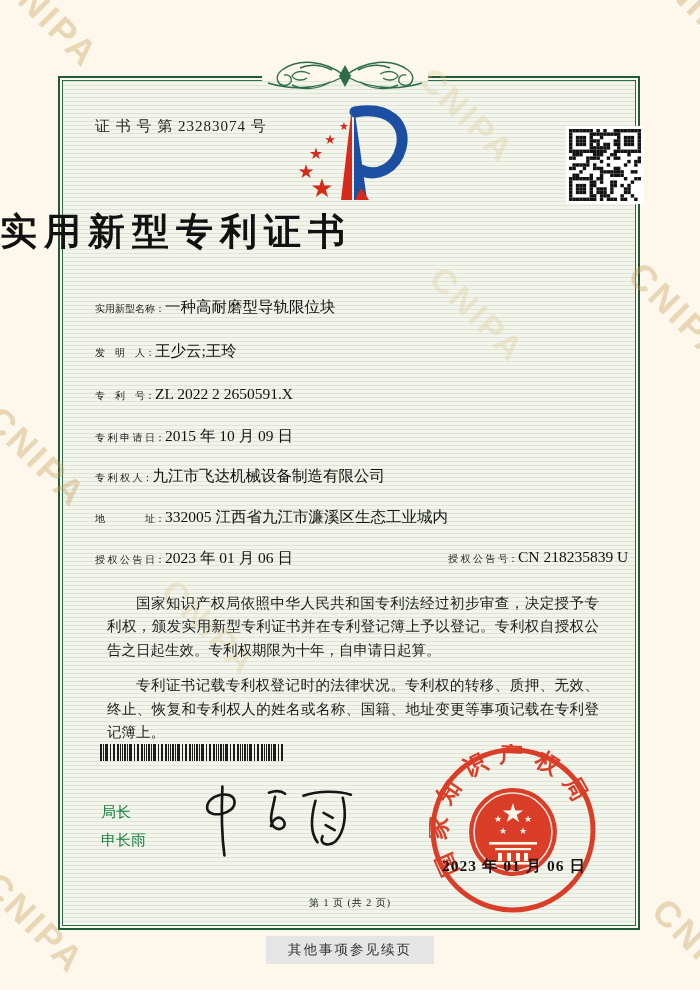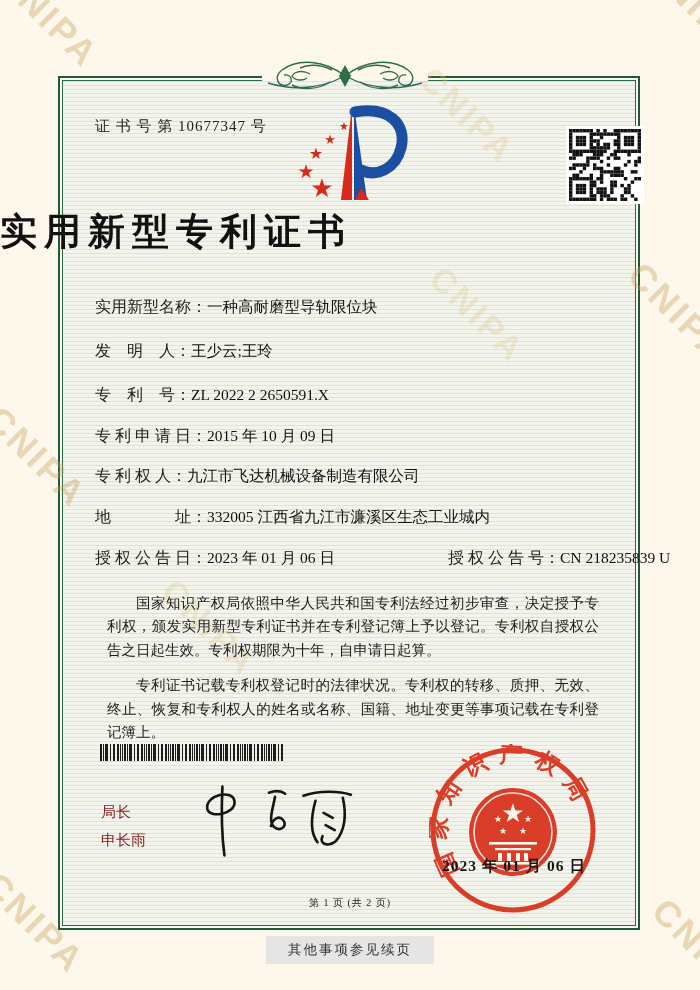--- a/index.html
+++ b/index.html
@@ -44,39 +44,39 @@
   .logo{position:absolute;left:289px;top:102px;width:124px;height:102px;}
   .qr{position:absolute;left:566px;top:126px;width:72px;height:72px;background:#fff;padding:3px;}
 
   .title{
     position:absolute;left:0;top:207px;width:700px;text-align:left;
     font-size:37px;font-weight:bold;color:#111;letter-spacing:7px;
   }
 
   
   .frow{position:absolute;left:95px;white-space:nowrap;color:#1a1a1a;}
-  .flabel{font-size:16px;color:#222;margin-top:36px;}
+  .flabel{font-size:10px;color:#222;margin-top:36px;}
   .fvalue{font-size:15.5px;color:#111;}
   .grant-col2{position:absolute;left:353px;top:0;}
 
   
   .paras{
     position:absolute;left:95px;top:580px;width:516px;
     font-size:14.5px;line-height:23.4px;color:#1c1c1c;text-align:justify;
   }
   .paras p{margin:12px;text-indent:2em;}
 
   
   .barcode{position:absolute;left:100px;top:744px;width:186px;height:17px;}
 
   
   .sig-block{
     position:absolute;left:101px;top:798px;
     font-family:"Liberation Sans","DejaVu Sans",sans-serif;
-    font-size:15px;color:#7f1d1d;line-height:28px;
+    font-size:15px;color:#15803d;line-height:28px;
   }
   .sig-script{position:absolute;left:188px;top:780px;width:172px;height:82px;}
 
   
   .seal{position:absolute;left:429px;top:744px;width:168px;height:172px;z-index:3;}
   .seal-date{
     position:absolute;left:426px;top:856px;width:176px;text-align:center;
     font-size:15.5px;font-weight:600;color:#141414;letter-spacing:1px;z-index:4;
   }
 
@@ -122,21 +122,21 @@
         <path d="M120 32 C132 40, 148 40, 158 35"></path>
         <path d="M140 24 C147 20, 155 21, 158 26 C155 31, 147 31, 143 28"></path>
       </g>
       <use href="#orn-half" transform="translate(210,0) scale(-1,1)"></use>
     </g>
     <path d="M105 15 l6 11 -6 11 -6 -11 z" fill="#2d6d49"></path>
   </svg>
 
   <div class="content">
 
-    <div class="cert-no">证 书 号 第 10677347 号</div>
+    <div class="cert-no">证 书 号 第 23283074 号</div>
 
     <svg class="logo" viewBox="0 0 124 102">
 
       <path d="M66 10 C100 4, 118 22, 112 46 C107 66, 88 76, 72 68" fill="none" stroke="#1c4fa1" stroke-width="11" stroke-linecap="round"></path>
 
       <path d="M63 4 L52 98 L63 98 Z" fill="#d8291a"></path>
       <path d="M65 4 L65 98 L78 98 Z" fill="#1c4fa1"></path>
       <path d="M72 86 L80 98 L66 98 Z" fill="#d8291a"></path>
 
       <g fill="#d8291a">

